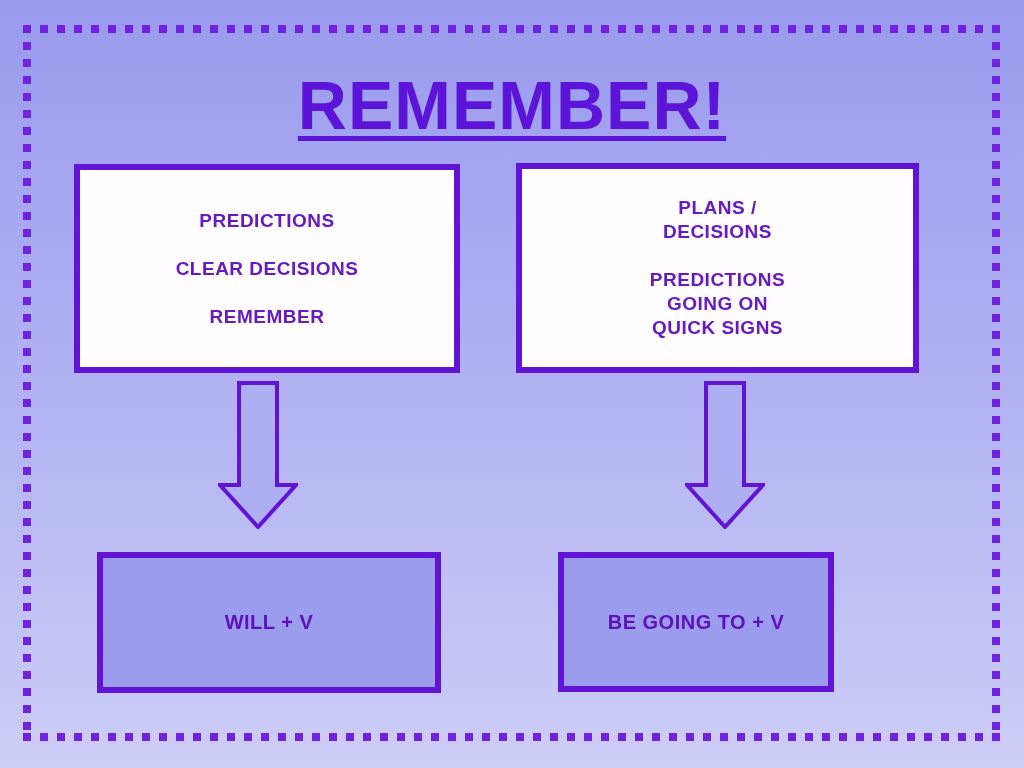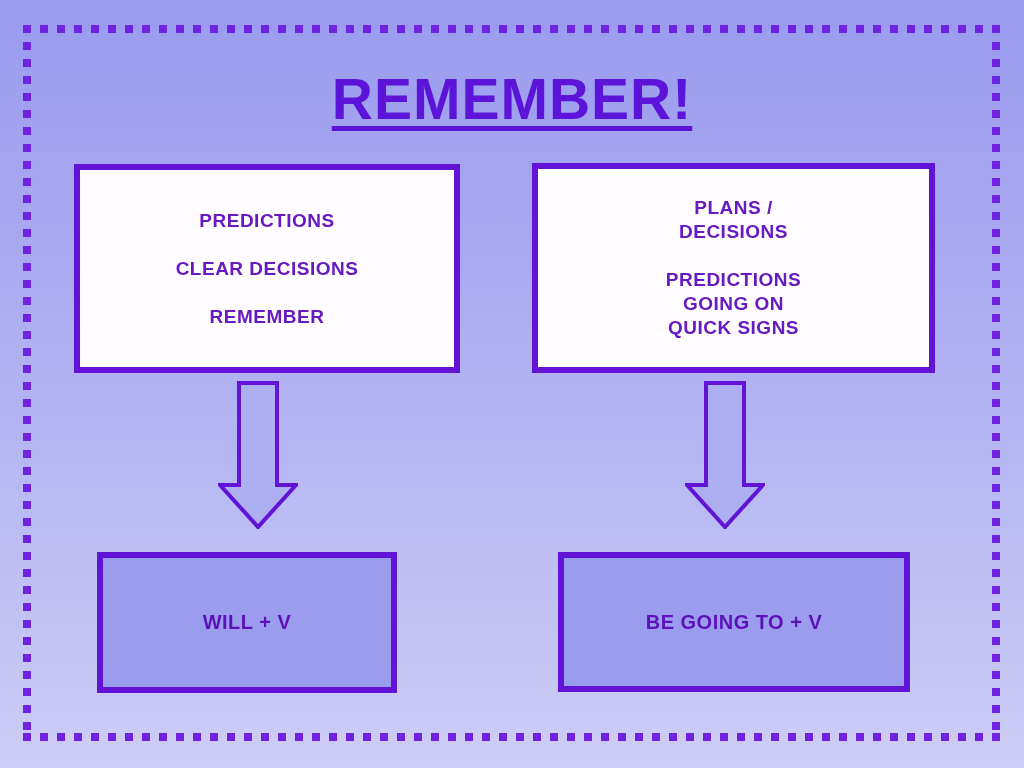--- a/index.html
+++ b/index.html
@@ -33,21 +33,21 @@
       repeating-linear-gradient(to bottom, var(--dashed-dots, #6f22e0) 0 8px, transparent 8px 17px) left top / 8px 100% no-repeat,
       repeating-linear-gradient(to bottom, var(--dashed-dots, #6f22e0) 0 8px, transparent 8px 17px) right top / 8px 100% no-repeat;
   }
 
   .title {
     position: absolute;
     top: 66px;
     left: 0;
     width: 100%;
     text-align: center;
-    font-size: 57px;
+    font-size: 68px;
     letter-spacing: 1px;
     color: var(--title-text, #5c15d8);
     text-decoration: underline;
     text-decoration-thickness: 5px;
     text-underline-offset: 7px;
   }
 
   .box {
     position: absolute;
     box-sizing: border-box;
@@ -61,21 +61,21 @@
 
   .white-box {
     background: var(--white-box-fill, #fffdff);
     color: var(--box-text, #681ac2);
     font-size: 19px;
     line-height: 24px;
     letter-spacing: 0.5px;
     gap: 24px;
   }
   .box-top-left  { left: 74px;  top: 164px; width: 386px; height: 209px; }
-  .box-top-right { left: 532px; top: 163px; width: 403px; height: 210px; }
+  .box-top-right { left: 516px; top: 163px; width: 403px; height: 210px; }
 
   .para { margin: 0; }
 
   .arrow {
     position: absolute;
     width: 80px;
     height: 148px;
   }
   .arrow-left  { left: 218px; top: 381px; }
   .arrow-right { left: 685px; top: 381px; }
@@ -85,22 +85,22 @@
     stroke-width: 4;
     stroke-linejoin: miter;
   }
 
   .formula-box {
     background: var(--purple-box-fill, #9c9cef);
     color: var(--formula-text, #5c12b8);
     font-size: 20px;
     letter-spacing: 0.5px;
   }
-  .box-bottom-left  { left: 97px;  top: 552px; width: 300px; height: 141px; text-align: right; }
-  .box-bottom-right { left: 558px; top: 552px; width: 352px; height: 140px; }
+  .box-bottom-left  { left: 97px;  top: 552px; width: 344px; height: 141px; text-align: right; }
+  .box-bottom-right { left: 558px; top: 552px; width: 276px; height: 140px; }
 </style>
 </head>
 <body>
 
 <div class="slide">
 
   <div class="dashed-frame"></div>
 
   <div class="title">REMEMBER!</div>
 

